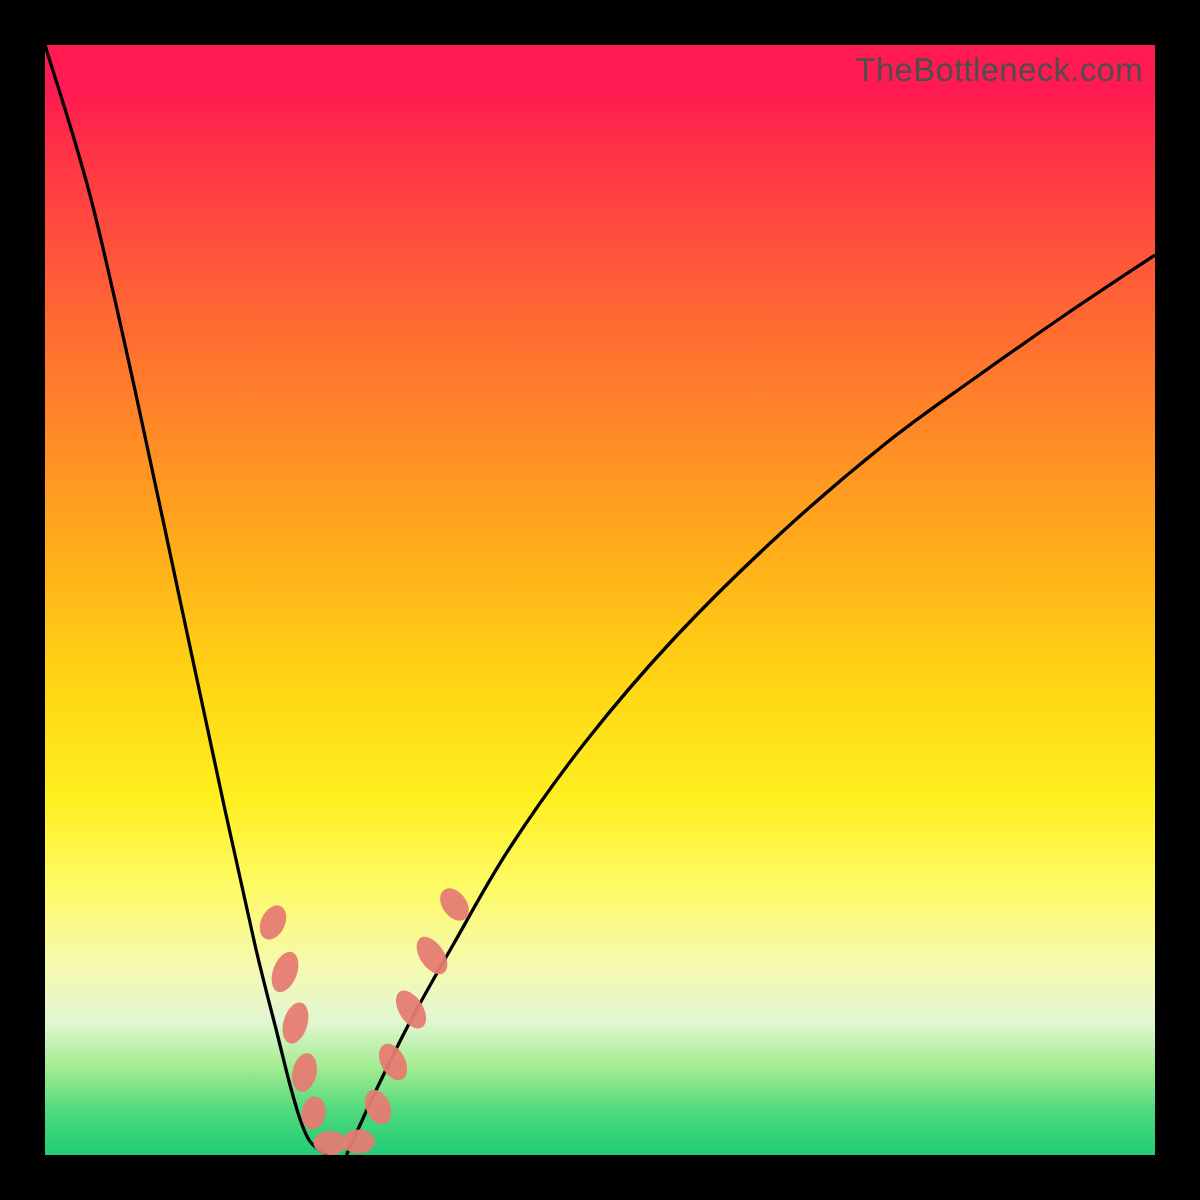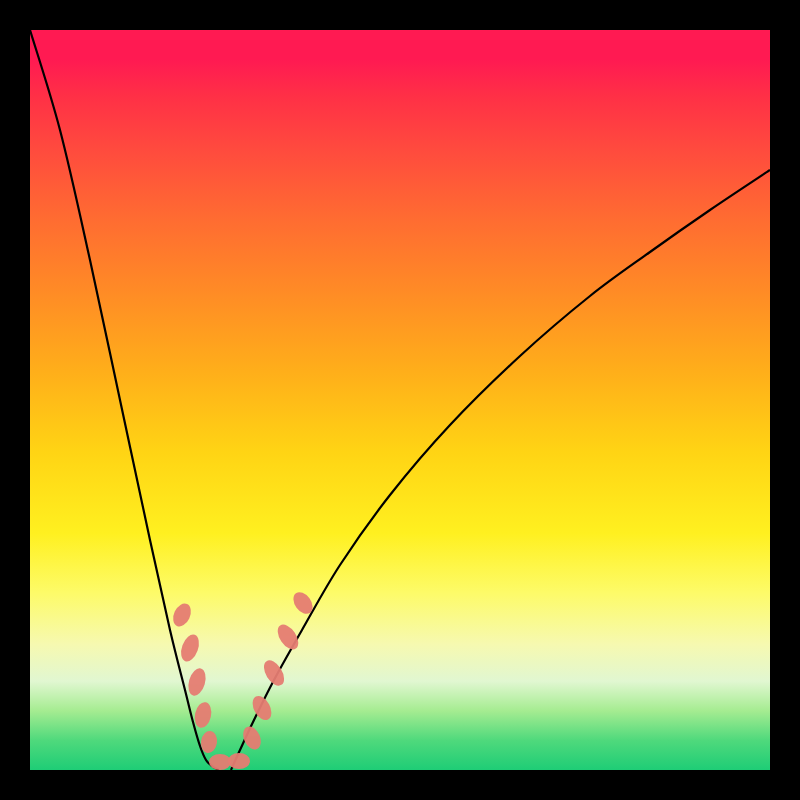--- a/index.html
+++ b/index.html
@@ -68,20 +68,21 @@
     fill: #e57c72;
     opacity: 0.95;
   }
 </style>
 </head>
 <body>
 
 <div class="frame">
   <div class="gradient"></div>
 
+  <div class="watermark">TheBottleneck.com</div>
 
   <svg class="curves" viewBox="0 0 740 740" preserveAspectRatio="none">
     <path id="left-curve" class="curve-path" d="M 0 0 C 5 16.666666666666668, 20 61.666666666666664, 30 100 C 40 138.33333333333334, 50 185, 60 230 C 70 275, 80 323.3333333333333, 90 370 C 100 416.6666666666667, 111.66666666666667 471.6666666666667, 120 510 C 128.33333333333334 548.3333333333334, 134.16666666666666 575, 140 600 C 145.83333333333334 625, 151.16666666666666 644.6666666666666, 155 660 C 158.83333333333334 675.3333333333334, 160.5 682.6666666666666, 163 692 C 165.5 701.3333333333334, 167.83333333333334 709.6666666666666, 170 716 C 172.16666666666666 722.3333333333334, 174 726.6666666666666, 176 730 C 178 733.3333333333334, 179.83333333333334 734.3333333333334, 182 736 C 184.16666666666666 737.6666666666666, 187.83333333333334 739.3333333333334, 189 740"></path>
     <path id="right-curve" class="curve-path" d="M 201 740 C 202.5 736.6666666666666, 206.16666666666666 728.3333333333334, 210 720 C 213.83333333333334 711.6666666666666, 218.33333333333334 701.6666666666666, 224 690 C 229.66666666666666 678.3333333333334, 236 665, 244 650 C 252 635, 261 619.1666666666666, 272 600 C 283 580.8333333333334, 295.3333333333333 557.5, 310 535 C 324.6666666666667 512.5, 341.6666666666667 488.3333333333333, 360 465 C 378.3333333333333 441.6666666666667, 398.3333333333333 418.1666666666667, 420 395 C 441.6666666666667 371.8333333333333, 466.6666666666667 347.5, 490 326 C 513.3333333333334 304.5, 538.3333333333334 283.3333333333333, 560 266 C 581.6666666666666 248.66666666666666, 600 236.33333333333334, 620 222 C 640 207.66666666666666, 660 193.66666666666666, 680 180 C 700 166.33333333333334, 730 146.66666666666666, 740 140"></path>
     <g id="markers">
         <ellipse cx="152" cy="585" rx="8" ry="12" class="marker" transform="rotate(25 152 585)"></ellipse>
         <ellipse cx="160" cy="618" rx="8" ry="14" class="marker" transform="rotate(20 160 618)"></ellipse>
         <ellipse cx="167" cy="652" rx="8" ry="14" class="marker" transform="rotate(16 167 652)"></ellipse>
         <ellipse cx="173" cy="685" rx="8" ry="13" class="marker" transform="rotate(12 173 685)"></ellipse>
         <ellipse cx="179" cy="712" rx="8" ry="11" class="marker" transform="rotate(8 179 712)"></ellipse>

